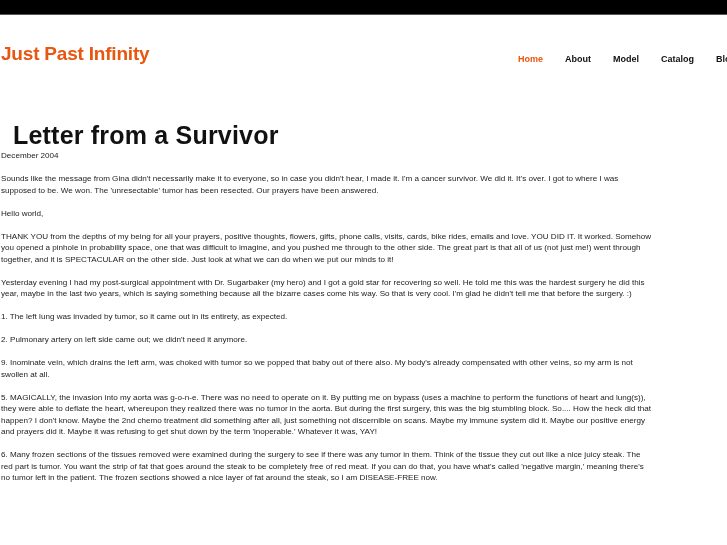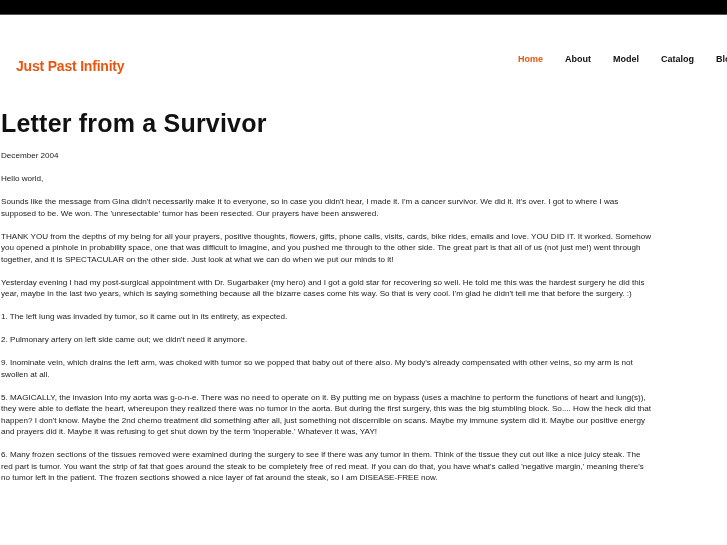--- a/index.html
+++ b/index.html
@@ -9,32 +9,32 @@
     font-family: "Liberation Sans", sans-serif;
     color: #111111;
     position: relative;
   }
   .topbar {
     position: absolute; left: 0; top: 0; width: 727px; height: 14px;
     background: #000000; border-bottom: 1px solid #555555;
   }
   .site-title {
     position: absolute; left: 1px; top: 43px;
-    font-size: 14px; font-weight: bold; color: #e8560f;
-    margin: 15px; letter-spacing: -0.2px;
+    font-size: 19px; font-weight: bold; color: #e8560f;
+    margin: 0; letter-spacing: -0.2px;
   }
   .nav {
     position: absolute; top: 54px; left: 518px; height: 12px;
     display: flex; gap: 0; font-size: 9px; font-weight: bold;
   }
   .nav a { text-decoration: none; color: #111; margin-right: 22px; white-space: nowrap; }
   .nav a.active { color: #e8560f; }
   .nav a:last-child { margin-right: 0; }
   .page-title {
-    position: absolute; left: 1px; top: 109px; margin: 0;
+    position: absolute; left: 1px; top: 109px; margin: 12px;
     font-size: 25px; font-weight: bold; color: #111; letter-spacing: 0.2px;
   }
   .content {
     position: absolute; left: 1px; top: 150px; width: 651px;
     font-size: 8.1px; line-height: 11.5px; color: #222;
   }
   .content p { margin: 0 0 11.5px 0; }
 </style>
 </head>
 <body>
@@ -48,22 +48,22 @@
   <a href="#">About</a>
   <a href="#">Model</a>
   <a href="#">Catalog</a>
   <a href="#">Blog</a>
 </nav>
 
 <h2 class="page-title">Letter from a Survivor</h2>
 
 <div class="content">
   <p>December 2004</p>
+  <p>Sounds like the message from Gina didn't necessarily make it to everyone, so in case you didn't hear, I made it. I'm a cancer survivor. We did it. It's over. I got to where I was supposed to be. We won. The 'unresectable' tumor has been resected. Our prayers have been answered.</p>
   <p>Hello world,</p>
-  <p>Sounds like the message from Gina didn't necessarily make it to everyone, so in case you didn't hear, I made it. I'm a cancer survivor. We did it. It's over. I got to where I was supposed to be. We won. The 'unresectable' tumor has been resected. Our prayers have been answered.</p>
   <p>THANK YOU from the depths of my being for all your prayers, positive thoughts, flowers, gifts, phone calls, visits, cards, bike rides, emails and love. YOU DID IT. It worked. Somehow you opened a pinhole in probability space, one that was difficult to imagine, and you pushed me through to the other side. The great part is that all of us (not just me!) went through together, and it is SPECTACULAR on the other side. Just look at what we can do when we put our minds to it!</p>
   <p>Yesterday evening I had my post-surgical appointment with Dr. Sugarbaker (my hero) and I got a gold star for recovering so well. He told me this was the hardest surgery he did this year, maybe in the last two years, which is saying something because all the bizarre cases come his way. So that is very cool. I'm glad he didn't tell me that before the surgery. :)</p>
   <p>1. The left lung was invaded by tumor, so it came out in its entirety, as expected.</p>
   <p>2. Pulmonary artery on left side came out; we didn't need it anymore.</p>
   <p>9. Inominate vein, which drains the left arm, was choked with tumor so we popped that baby out of there also. My body's already compensated with other veins, so my arm is not swollen at all.</p>
   <p>5. MAGICALLY, the invasion into my aorta was g-o-n-e. There was no need to operate on it. By putting me on bypass (uses a machine to perform the functions of heart and lung(s)), they were able to deflate the heart, whereupon they realized there was no tumor in the aorta. But during the first surgery, this was the big stumbling block. So.... How the heck did that happen? I don't know. Maybe the 2nd chemo treatment did something after all, just something not discernible on scans. Maybe my immune system did it. Maybe our positive energy and prayers did it. Maybe it was refusing to get shut down by the term 'inoperable.' Whatever it was, YAY!</p>
   <p>6. Many frozen sections of the tissues removed were examined during the surgery to see if there was any tumor in them. Think of the tissue they cut out like a nice juicy steak. The red part is tumor. You want the strip of fat that goes around the steak to be completely free of red meat. If you can do that, you have what's called 'negative margin,' meaning there's no tumor left in the patient. The frozen sections showed a nice layer of fat around the steak, so I am DISEASE-FREE now.</p>
 </div>
 
 </body></html>

